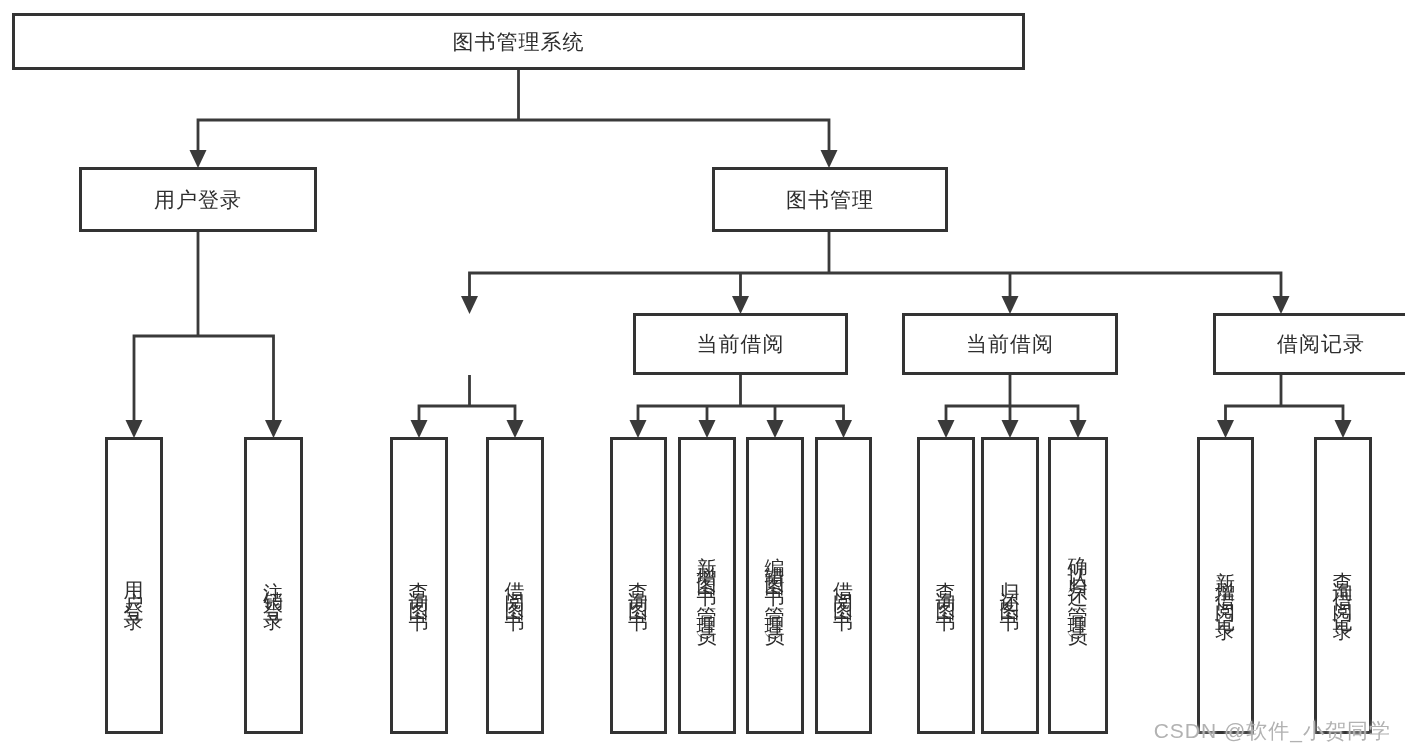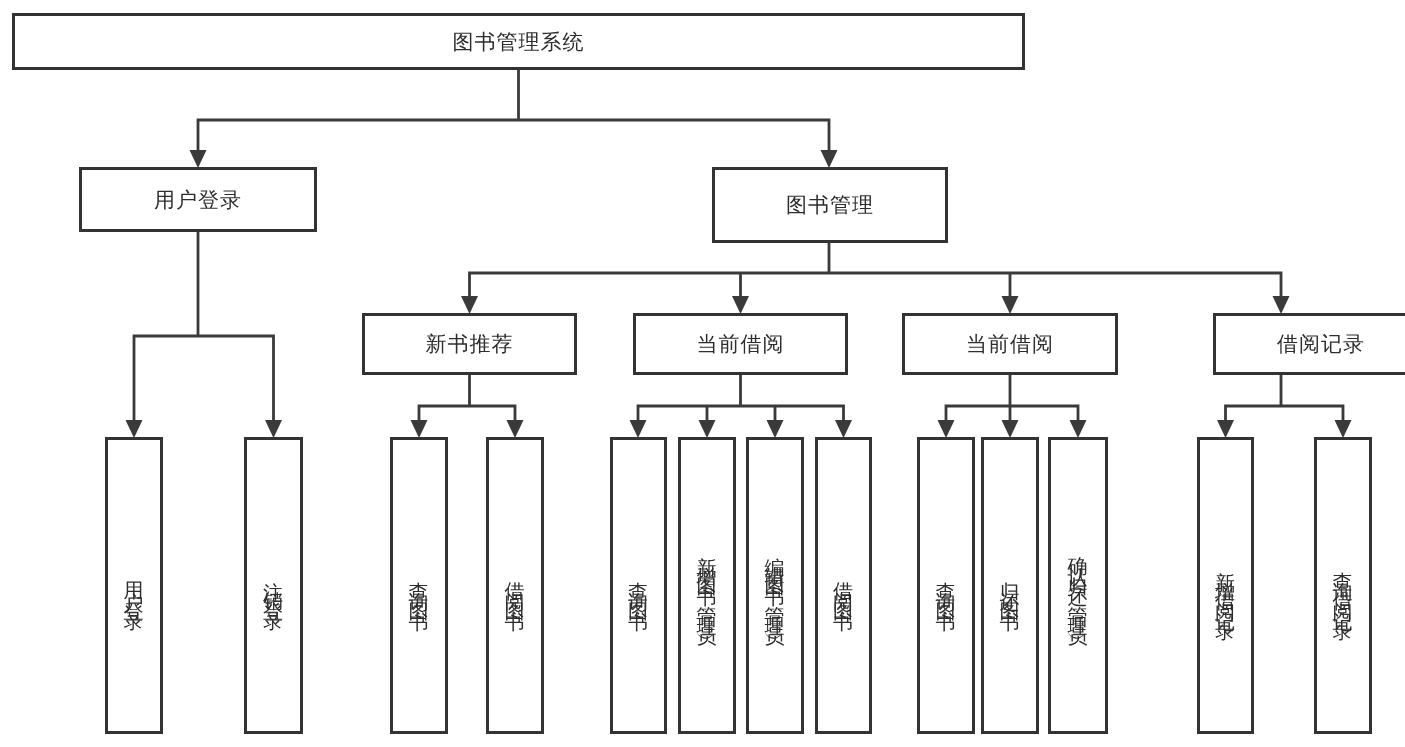--- a/index.html
+++ b/index.html
@@ -111,27 +111,24 @@
     </g>
   </svg>
 
   <div class="node h" style="left:12px;top:13px;width:1013px;height:57px">
     <span>图书管理系统</span>
   </div>
 
   <div class="node h" style="left:79px;top:167px;width:238px;height:65px">
     <span>用户登录</span>
   </div>
-  <div class="node h" style="left:712px;top:167px;width:236px;height:76px">
+  <div class="node h" style="left:712px;top:167px;width:236px;height:65px">
     <span>图书管理</span>
   </div>
 
-  <div class="node h" style="left:362px;top:313px;width:215px;height:62px">
-    <span>新书推荐</span>
-  </div>
   <div class="node h" style="left:633px;top:313px;width:215px;height:62px">
     <span>当前借阅</span>
   </div>
   <div class="node h" style="left:902px;top:313px;width:216px;height:62px">
     <span>当前借阅</span>
   </div>
   <div class="node h" style="left:1213px;top:313px;width:216px;height:62px">
     <span>借阅记录</span>
   </div>
 
@@ -172,14 +169,15 @@
     <span>确认归还（管理员）</span>
   </div>
 
   <div class="node v" style="left:1197px;top:437px;width:57px;height:297px">
     <span>新增借阅记录</span>
   </div>
   <div class="node v" style="left:1314px;top:437px;width:58px;height:297px">
     <span>查询借阅记录</span>
   </div>
 
+  <div class="watermark">CSDN @软件_小贺同学</div>
 
 </div>
 
 </body></html>

